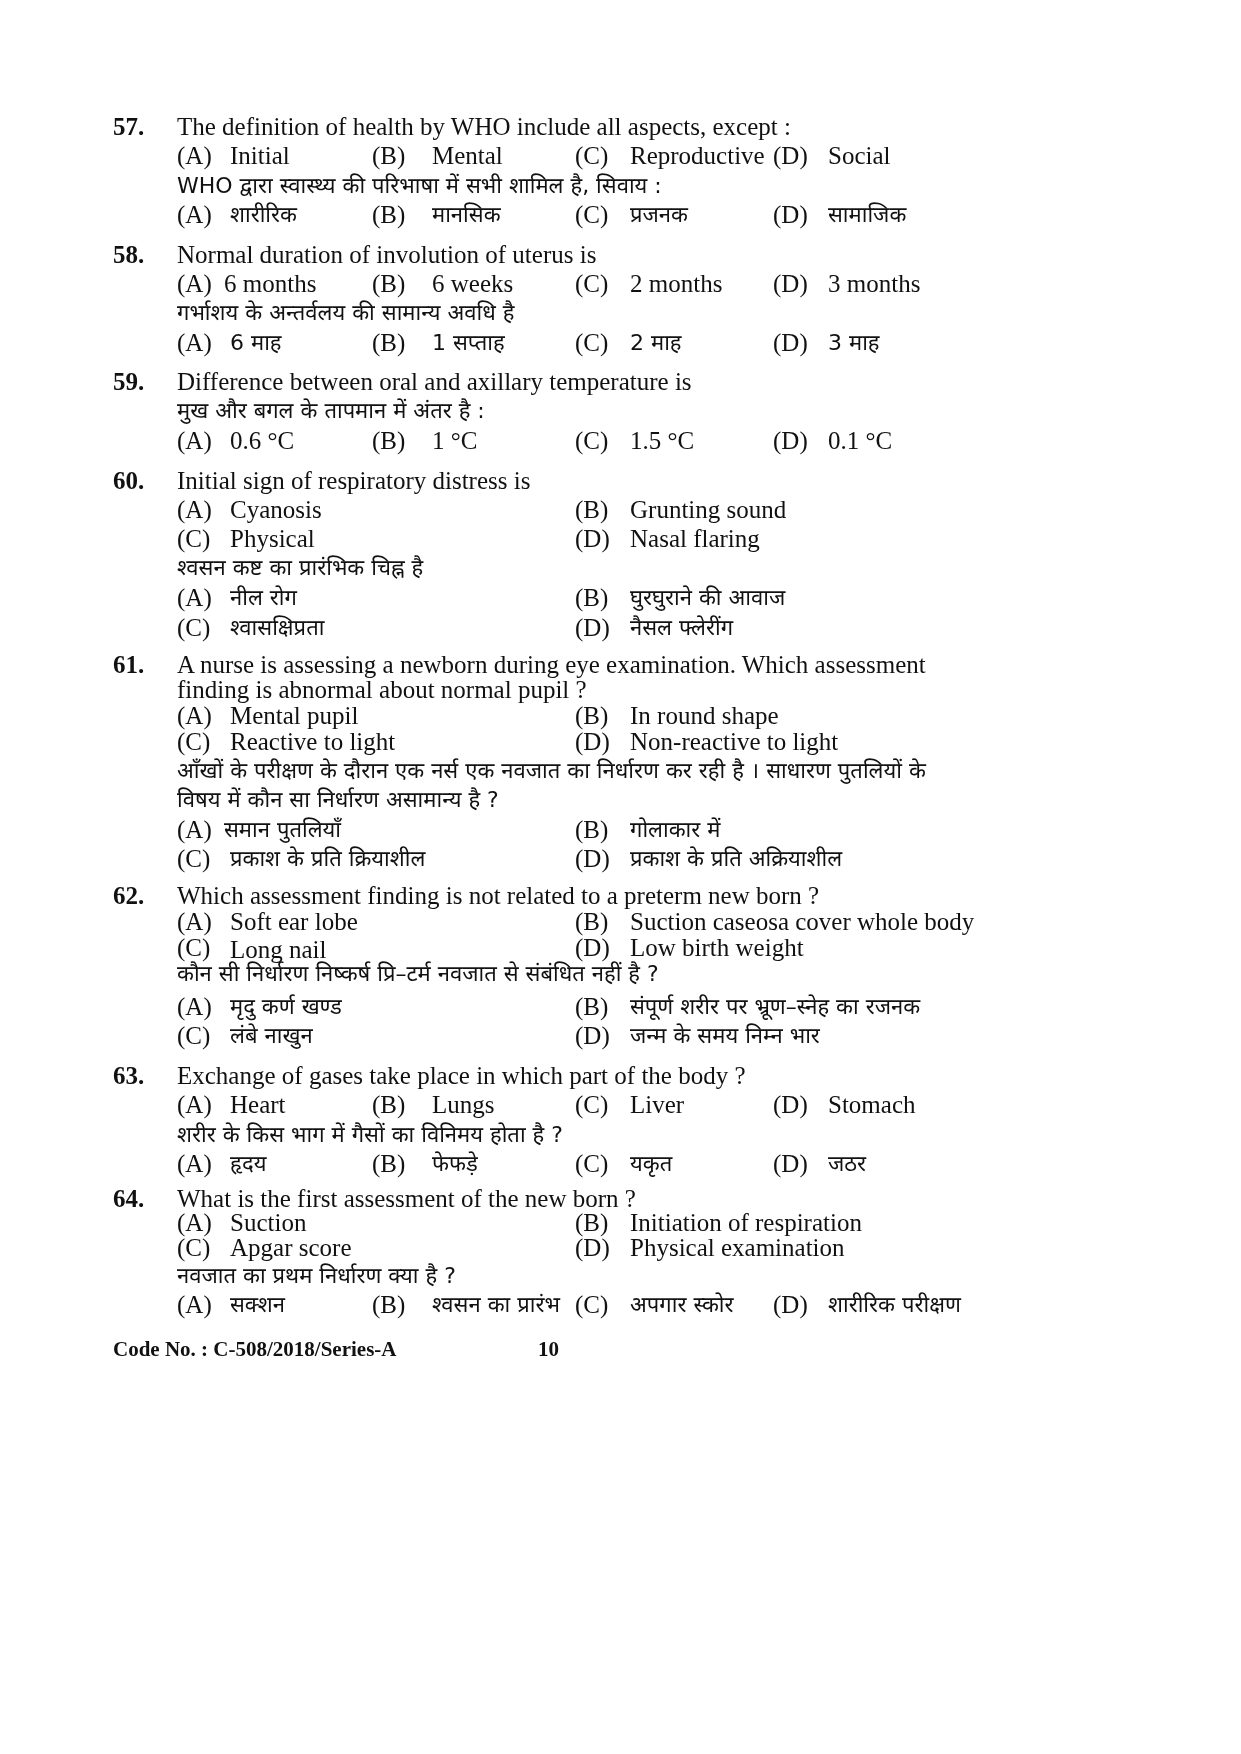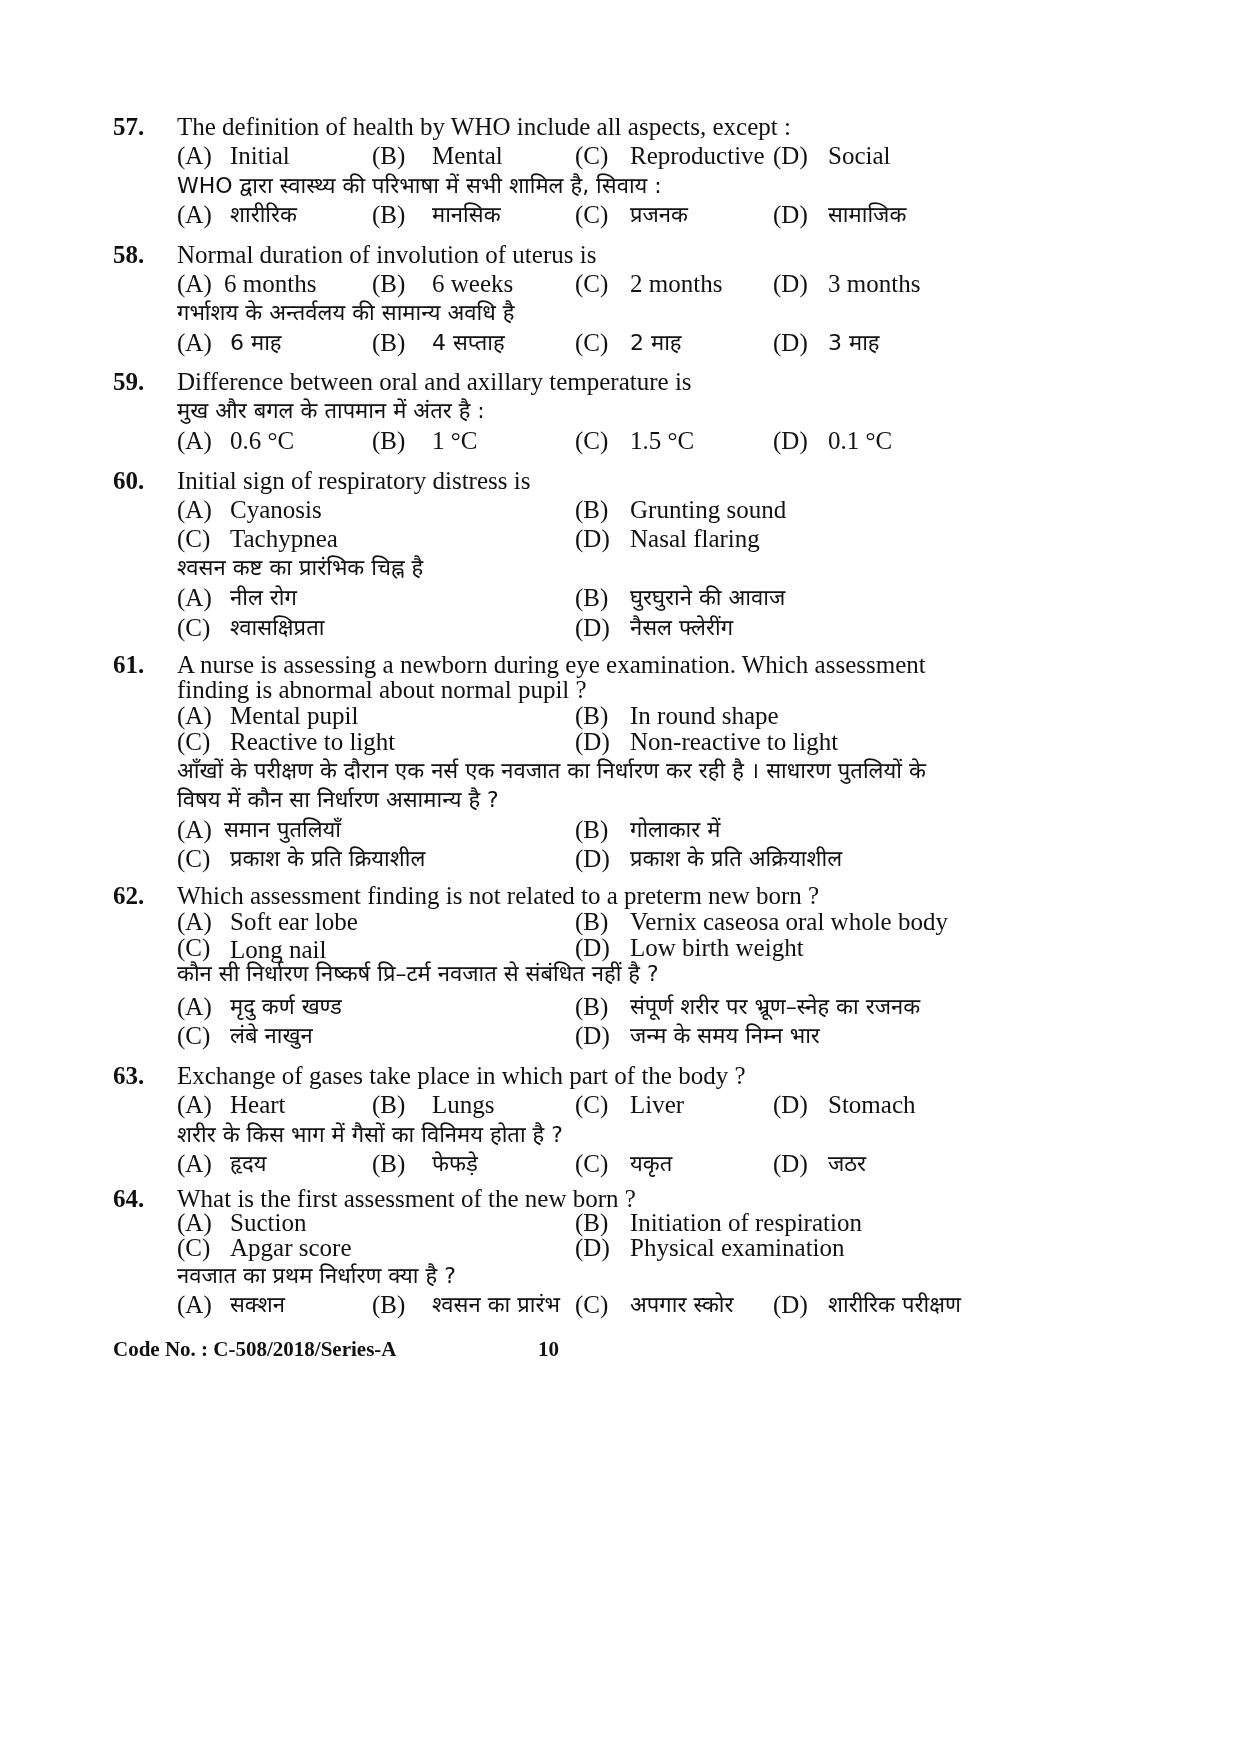--- a/index.html
+++ b/index.html
@@ -43,21 +43,21 @@
   <div class="line" style="left:372px;top:270px">(B)</div>
   <div class="line" style="left:432px;top:270px">6 weeks</div>
   <div class="line" style="left:575px;top:270px">(C)</div>
   <div class="line" style="left:630px;top:270px">2 months</div>
   <div class="line" style="left:773px;top:270px">(D)</div>
   <div class="line" style="left:828px;top:270px">3 months</div>
   <div class="line hi" style="left:177px;top:299px">गर्भाशय के अन्तर्वलय की सामान्य अवधि है</div>
   <div class="line" style="left:177px;top:329px">(A)</div>
   <div class="line hi" style="left:230px;top:329px">6 माह</div>
   <div class="line" style="left:372px;top:329px">(B)</div>
-  <div class="line hi" style="left:432px;top:329px">4 सप्ताह</div>
+  <div class="line hi" style="left:432px;top:329px">1 सप्ताह</div>
   <div class="line" style="left:575px;top:329px">(C)</div>
   <div class="line hi" style="left:630px;top:329px">2 माह</div>
   <div class="line" style="left:773px;top:329px">(D)</div>
   <div class="line hi" style="left:828px;top:329px">3 माह</div>
 </div>
 
 <div>
   <div class="line qnum" style="left:113px;top:368px">59.</div>
   <div class="line" style="left:177px;top:368px">Difference between oral and axillary temperature is</div>
   <div class="line hi" style="left:177px;top:397px">मुख और बगल के तापमान में अंतर है :</div>
@@ -72,21 +72,21 @@
 </div>
 
 <div>
   <div class="line qnum" style="left:113px;top:467px">60.</div>
   <div class="line" style="left:177px;top:467px">Initial sign of respiratory distress is</div>
   <div class="line" style="left:177px;top:496px">(A)</div>
   <div class="line" style="left:230px;top:496px">Cyanosis</div>
   <div class="line" style="left:575px;top:496px">(B)</div>
   <div class="line" style="left:630px;top:496px">Grunting sound</div>
   <div class="line" style="left:177px;top:525px">(C)</div>
-  <div class="line" style="left:230px;top:525px">Tachypnea</div>
+  <div class="line" style="left:230px;top:525px">Physical</div>
   <div class="line" style="left:575px;top:525px">(D)</div>
   <div class="line" style="left:630px;top:525px">Nasal flaring</div>
   <div class="line hi" style="left:177px;top:554px">श्वसन कष्ट का प्रारंभिक चिह्न है</div>
   <div class="line" style="left:177px;top:584px">(A)</div>
   <div class="line hi" style="left:230px;top:584px">नील रोग</div>
   <div class="line" style="left:575px;top:584px">(B)</div>
   <div class="line hi" style="left:630px;top:584px">घुरघुराने की आवाज</div>
   <div class="line" style="left:177px;top:614px">(C)</div>
   <div class="line hi" style="left:230px;top:614px">श्वासक्षिप्रता</div>
   <div class="line" style="left:575px;top:614px">(D)</div>
@@ -116,21 +116,21 @@
   <div class="line" style="left:575px;top:845px">(D)</div>
   <div class="line hi" style="left:630px;top:845px">प्रकाश के प्रति अक्रियाशील</div>
 </div>
 
 <div>
   <div class="line qnum" style="left:113px;top:882px">62.</div>
   <div class="line" style="left:177px;top:882px">Which assessment finding is not related to a preterm new born ?</div>
   <div class="line" style="left:177px;top:908px">(A)</div>
   <div class="line" style="left:230px;top:908px">Soft ear lobe</div>
   <div class="line" style="left:575px;top:908px">(B)</div>
-  <div class="line" style="left:630px;top:908px">Vernix caseosa oral whole body</div>
+  <div class="line" style="left:630px;top:908px">Suction caseosa cover whole body</div>
   <div class="line" style="left:177px;top:934px">(C)</div>
   <div class="line" style="left:230px;top:936px">Long nail</div>
   <div class="line" style="left:575px;top:934px">(D)</div>
   <div class="line" style="left:630px;top:934px">Low birth weight</div>
   <div class="line hi" style="left:177px;top:960px">कौन सी निर्धारण निष्कर्ष प्रि–टर्म नवजात से संबंधित नहीं है ?</div>
   <div class="line" style="left:177px;top:993px">(A)</div>
   <div class="line hi" style="left:230px;top:993px">मृदु कर्ण खण्ड</div>
   <div class="line" style="left:575px;top:993px">(B)</div>
   <div class="line hi" style="left:630px;top:993px">संपूर्ण शरीर पर भ्रूण–स्नेह का रजनक</div>
   <div class="line" style="left:177px;top:1022px">(C)</div>

